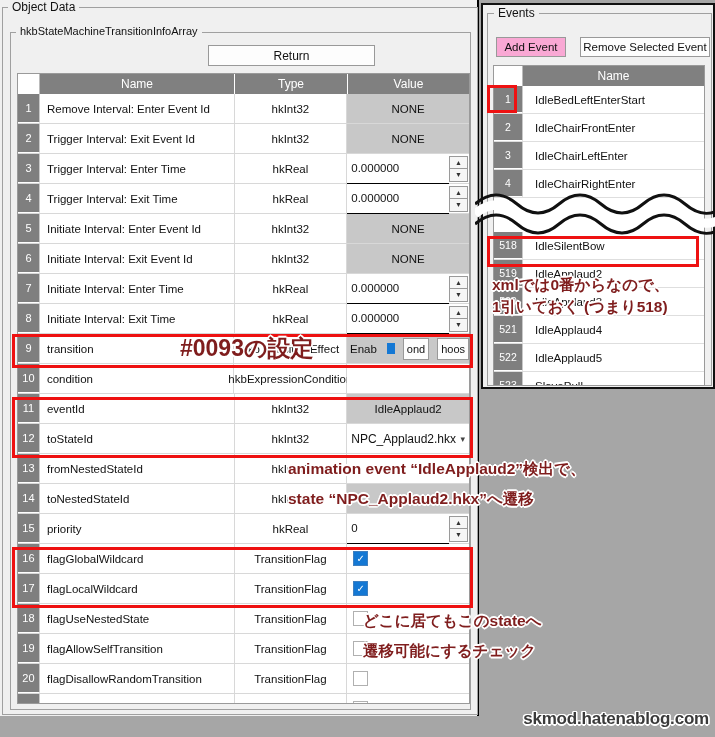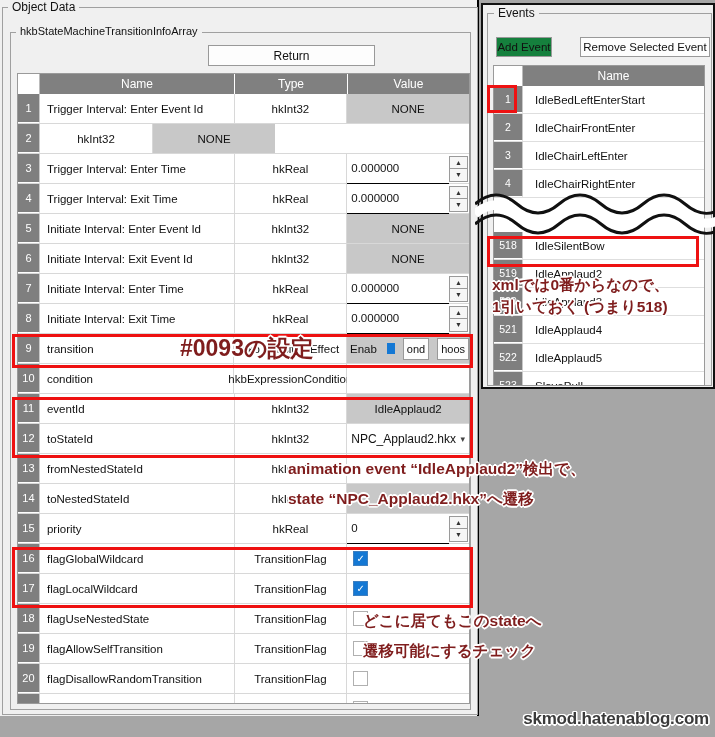--- a/index.html
+++ b/index.html
@@ -95,21 +95,21 @@
   .combo .carrow{font-size:9px;color:#444;}
 
   
   #right-window{
     position:absolute;left:481px;top:3px;width:234px;height:386px;
     background:#f0f0f0;border:2px solid #111;box-sizing:border-box;
   }
   #ev-group{position:absolute;left:4px;top:8px;width:225px;height:373px;border:1px solid #a0a0a0;box-sizing:border-box;}
   #ev-title{left:11px;top:1px;font-size:12px;}
   #add-event-btn{
-    position:absolute;left:13px;top:32px;width:56px;height:20px;background:#15803d;
+    position:absolute;left:13px;top:32px;width:70px;height:20px;background:#f9a8d4;
     border:1px solid #999;box-sizing:border-box;font-size:11.5px;color:#111;
     display:flex;align-items:center;justify-content:center;
   }
   #remove-event-btn{
     position:absolute;left:97px;top:32px;width:130px;height:20px;background:#fdfdfd;
     border:1px solid #999;box-sizing:border-box;font-size:11.5px;color:#111;
     display:flex;align-items:center;justify-content:center;
   }
   #ev-table{
     position:absolute;left:10px;top:60px;width:212px;height:321px;
@@ -163,26 +163,27 @@
   <div id="main-table">
     <div class="mt-head">
       <div class="hc idx"></div>
       <div class="hc name">Name</div>
       <div class="hc type">Type</div>
       <div class="hc value">Value</div>
     </div>
     <div id="mt-body">
         <div class="mt-row">
           <div class="c idx">1</div>
-          <div class="c name">Trigger Interval: Enter Event Id</div>
+          <div class="c name">Remove Interval: Enter Event Id</div>
           <div class="c type">hkInt32</div>
           <div class="c value grey">NONE</div>
         </div>
         <div class="mt-row">
           <div class="c idx">2</div>
+          <div class="c name">Trigger Interval: Exit Event Id</div>
           <div class="c type">hkInt32</div>
           <div class="c value grey">NONE</div>
         </div>
         <div class="mt-row">
           <div class="c idx">3</div>
           <div class="c name">Trigger Interval: Enter Time</div>
           <div class="c type">hkReal</div>
           <div class="c value">
             <div class="spin">
               <div class="txt">0.000000</div>

